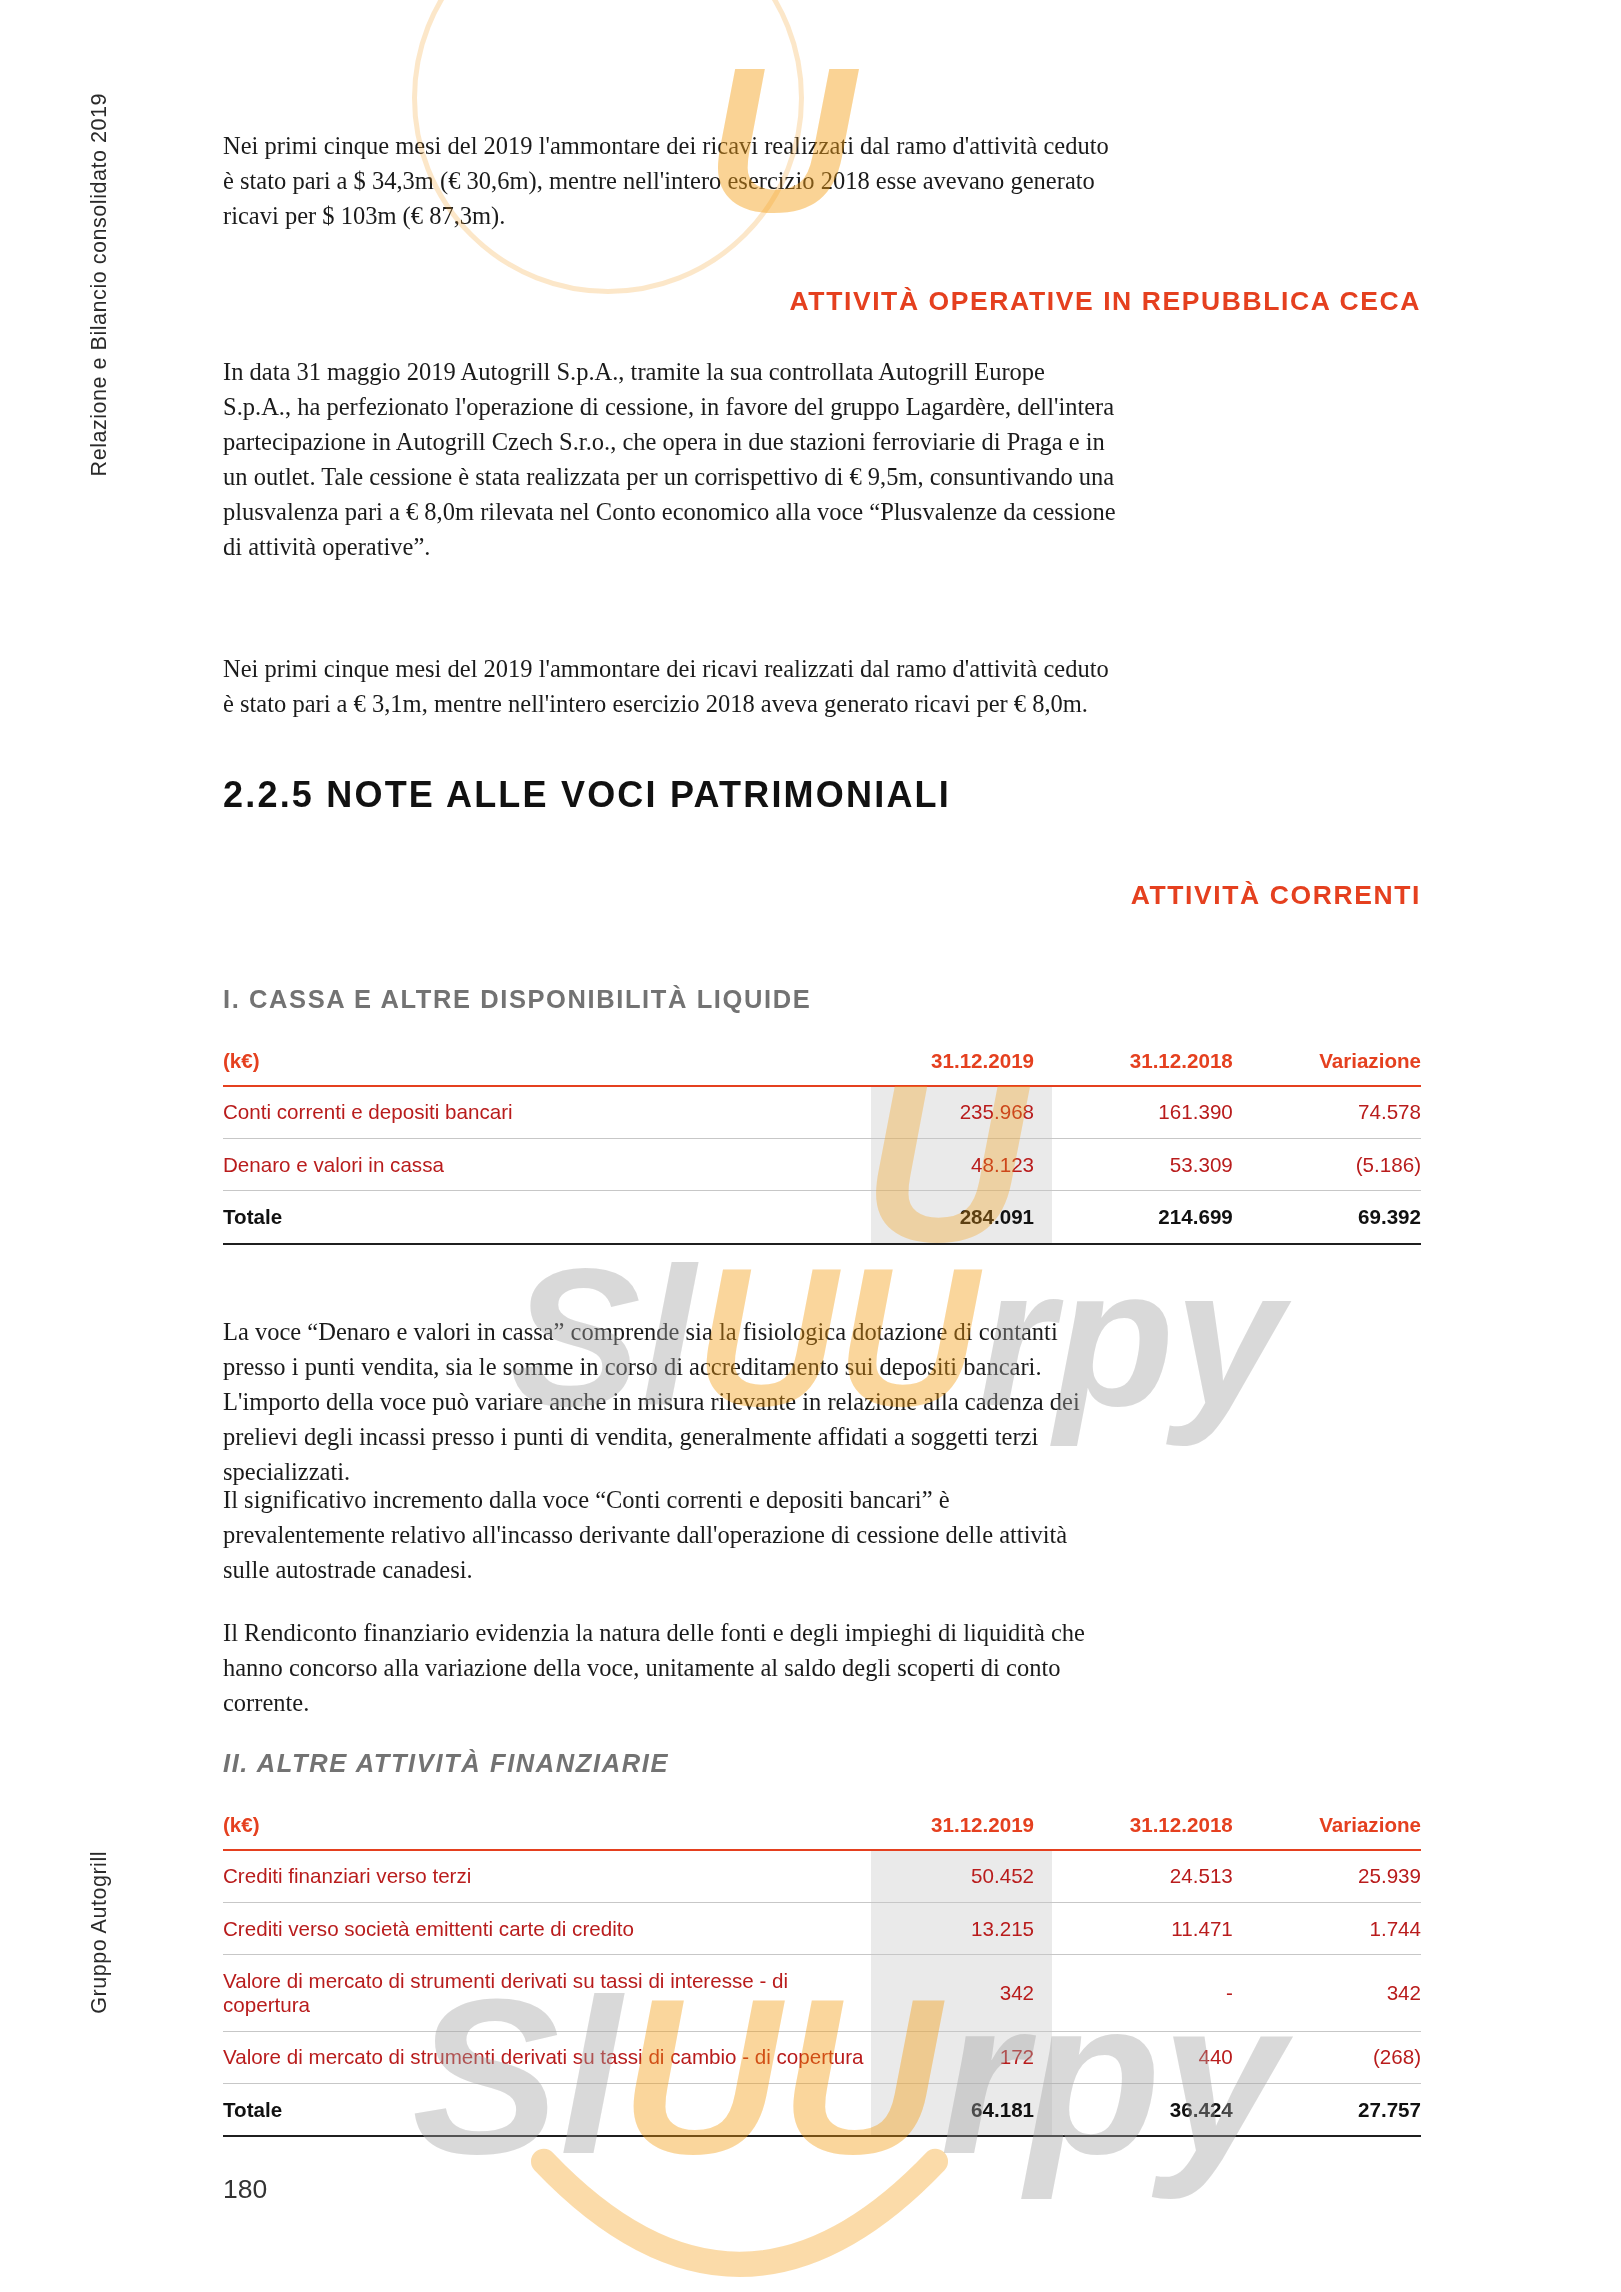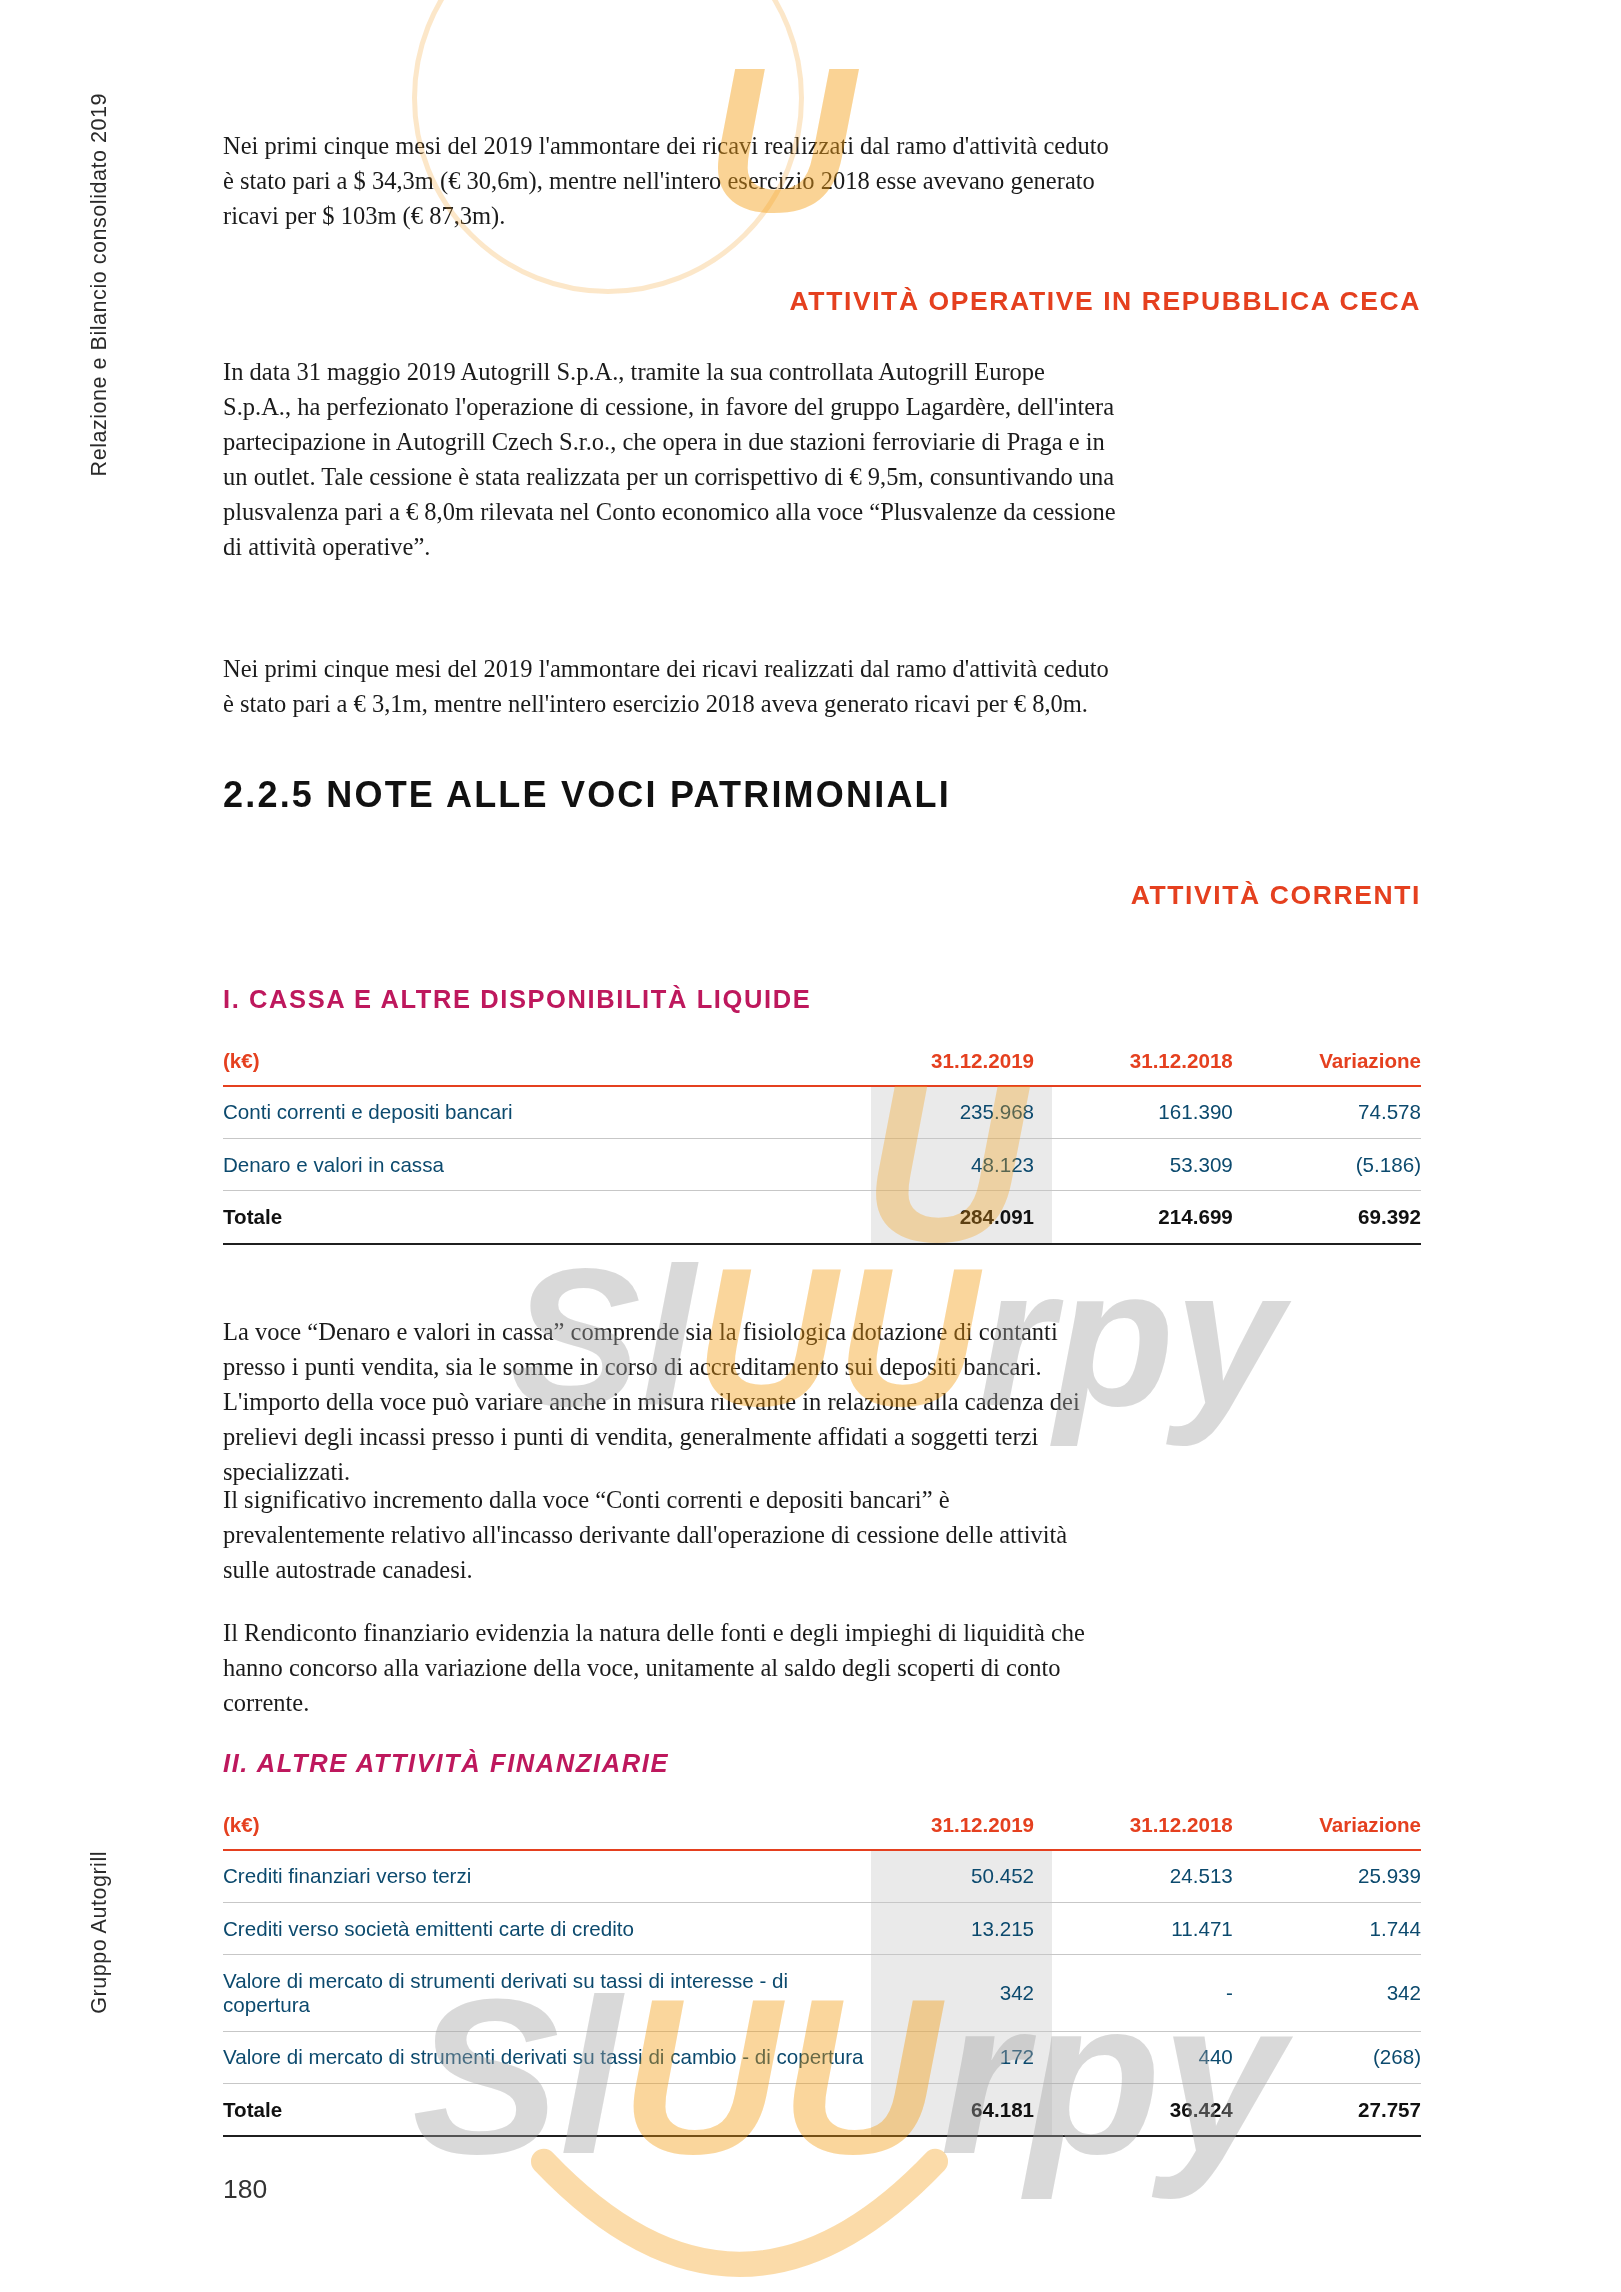--- a/index.html
+++ b/index.html
@@ -29,39 +29,39 @@
   .h-red {
     font-family:"Liberation Sans", sans-serif; font-weight:bold;
     color:#e5401f; font-size:26.5px; letter-spacing:1.6px;text-align:right;
   }
   .h-main {
     font-family:"Liberation Sans", sans-serif; font-weight:bold;
     color:#111; font-size:36px; letter-spacing:2.2px;
   }
   .h-sub {
     font-family:"Liberation Sans", sans-serif; font-weight:bold;
-    color:#be185d; font-size:25.5px; letter-spacing:1.6px;
+    color:#737373; font-size:25.5px; letter-spacing:1.6px;
   }
 
   
   table.fin-table {
     border-collapse:collapse; width:1198px; table-layout:fixed;
     font-family:"Liberation Sans", sans-serif;
   }
   .fin-table col.c-label { width:647px; }
   .fin-table col.c-2019  { width:181px; }
   .fin-table col.c-2018  { width:181px; }
   .fin-table col.c-var   { width:188px; }
   .fin-table th {
     color:#e5401f; font-weight:bold; font-size:20.6px;
     padding:7.8px 0 11.8px 0; border-bottom:2px solid #e5401f; text-align:left;
   }
   .fin-table th.t-num { text-align:right; }
   .fin-table td {
-    font-size:20.6px; color:#0c4a6e; padding:13.7px 0;
+    font-size:20.6px; color:#b91c1c; padding:13.7px 0;
     border-bottom:1px solid #c7c7c7; text-align:left;
   }
   .fin-table td.t-num { text-align:right; }
   .fin-table th.pad-r, .fin-table td.pad-r { padding-right:17.6px; }
   .fin-table td.shade { background:#eaeaea; }
   .fin-table tr.total td { font-weight:bold; color:#111; border-bottom:2.9px solid #1f1f1f; }
 
   
   .page-number {
     position:absolute; left:223px; top:2174px;

